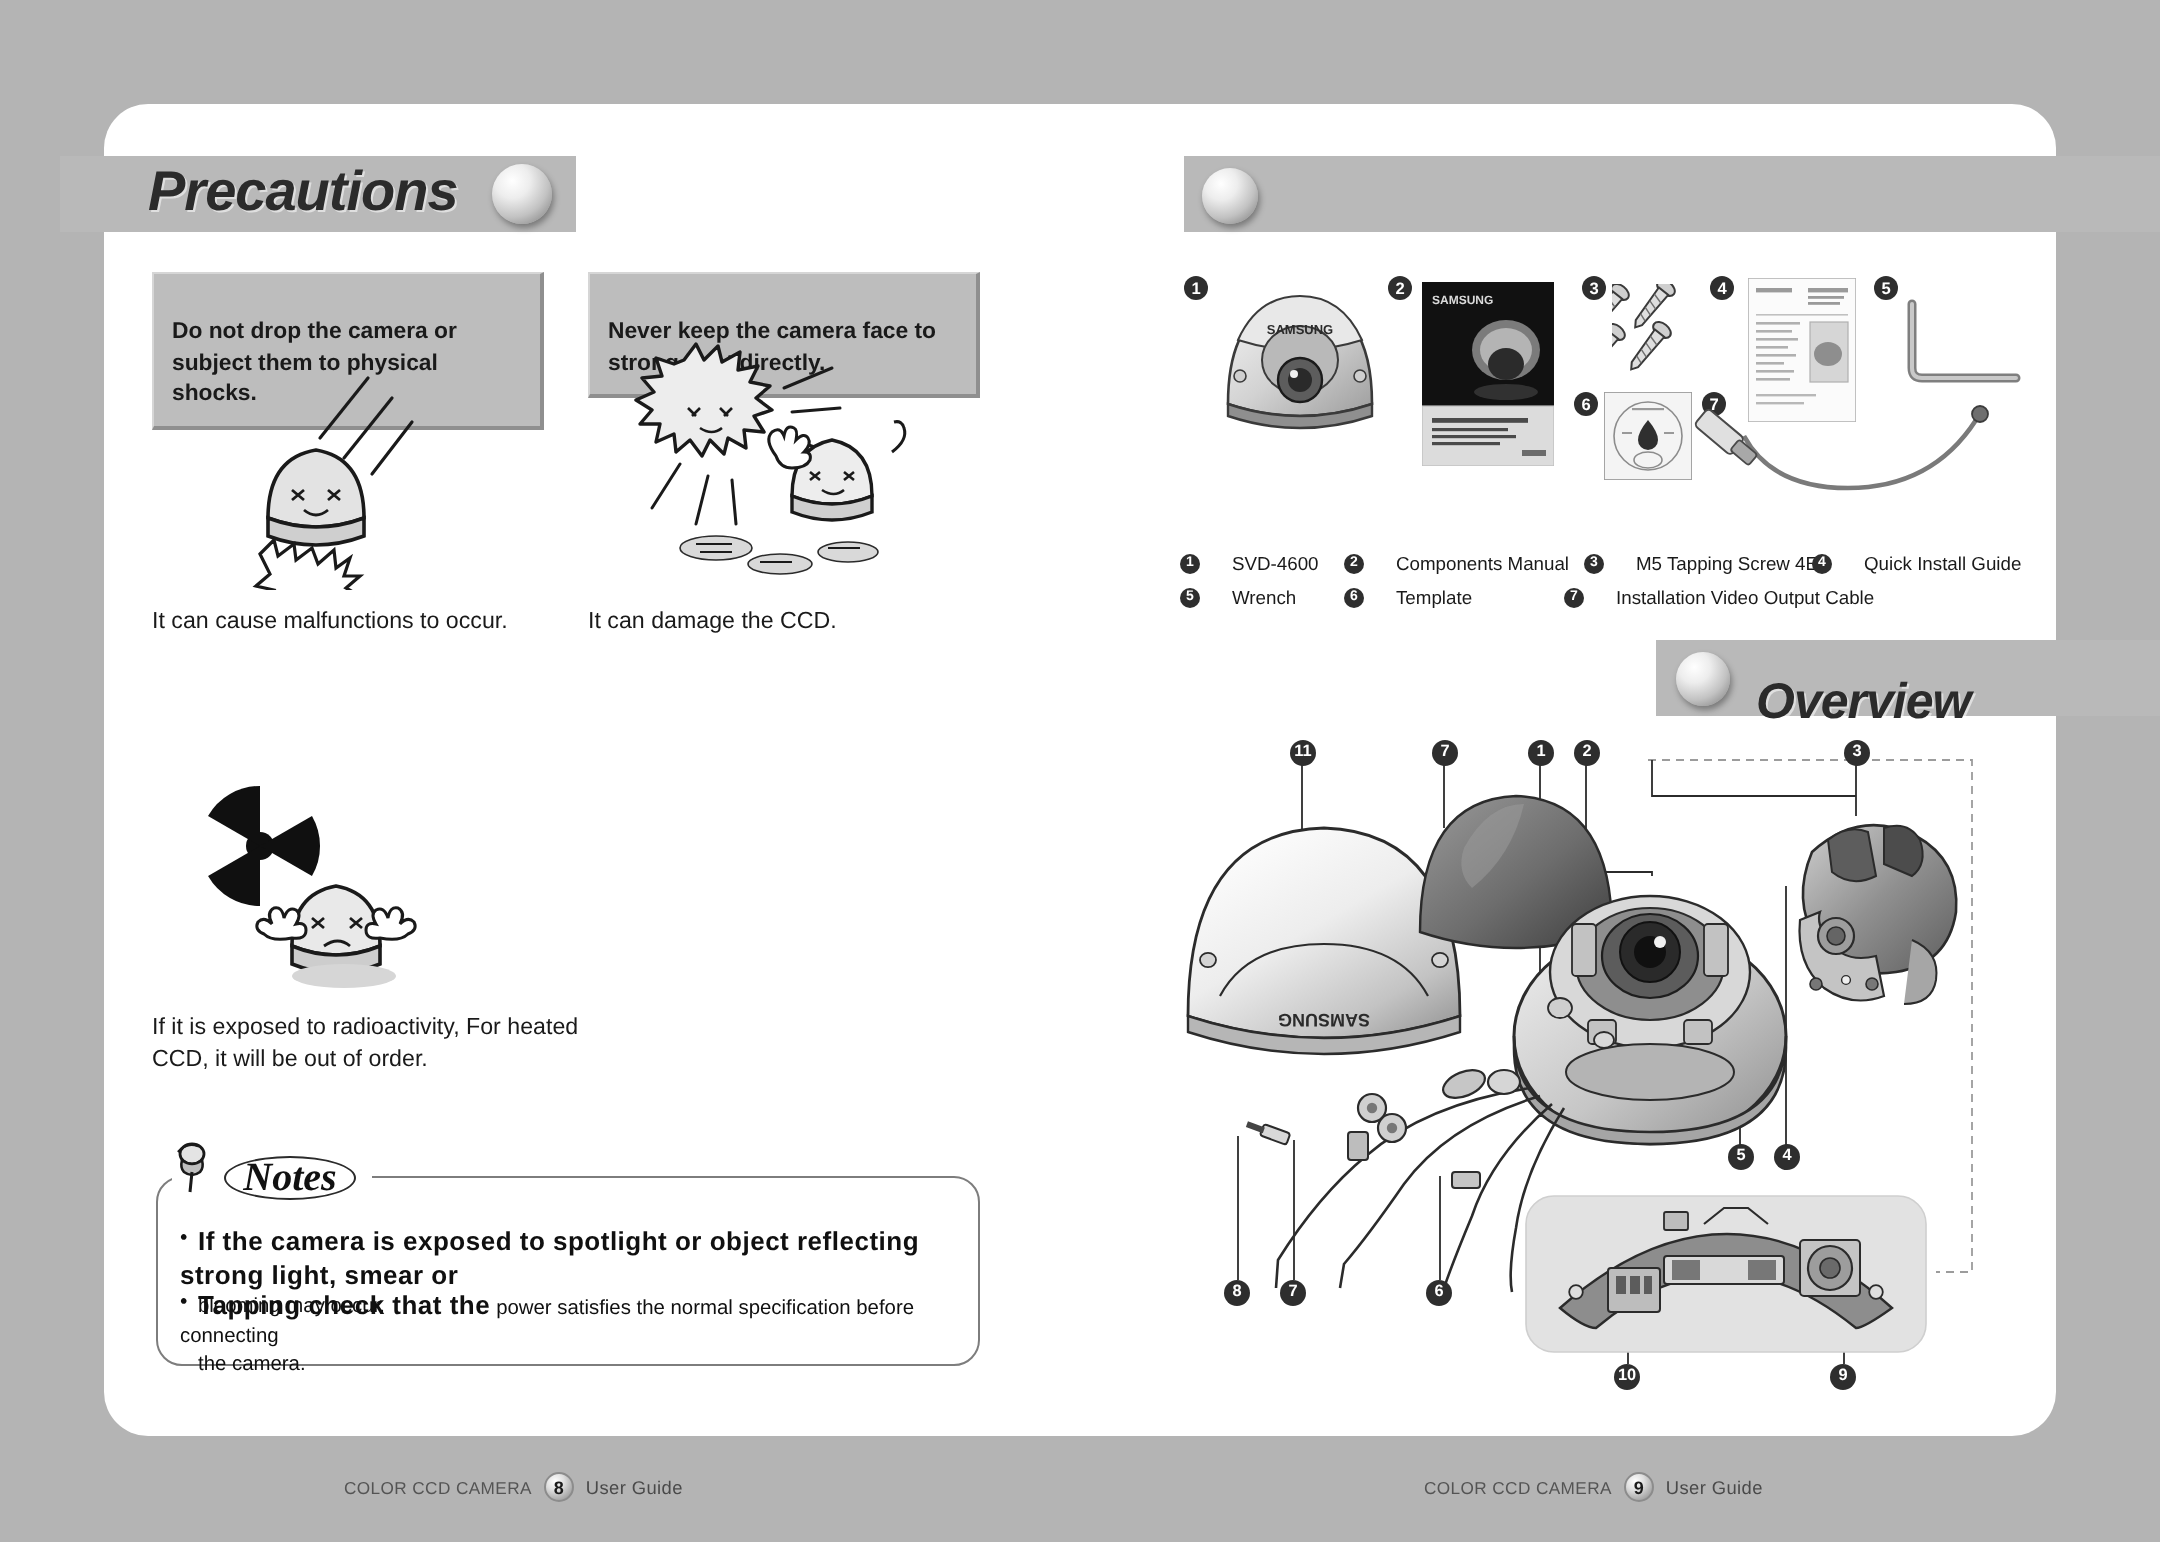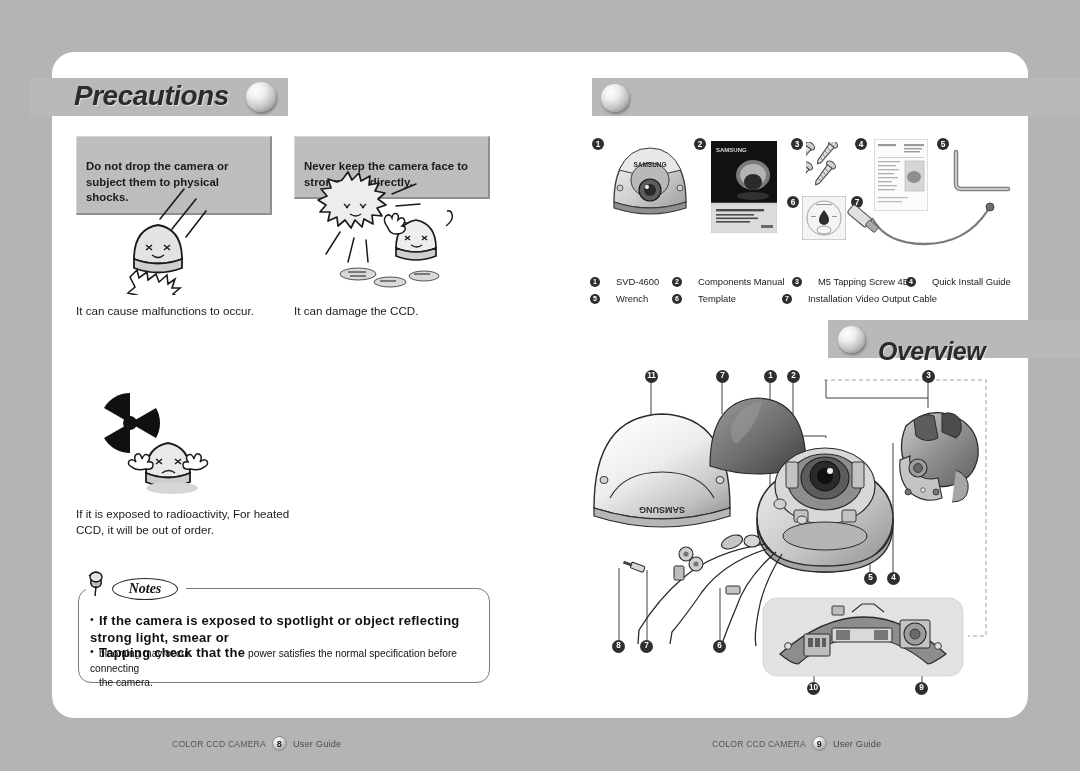--- a/index.html
+++ b/index.html
@@ -98,21 +98,21 @@
     background: #ffffff;
   }
   #notes-tab {
     position: absolute;
     left: 112px; top: 578px;
     width: 66px; height: 22px;
     border: 1.3px solid #2b2b2b;
     border-radius: 50%;
     background: #ffffff;
     display: flex; align-items: center; justify-content: center;
-    font-style: italic; font-weight: bold; font-size: 14px;
+    font-style: italic; font-weight: bold; font-size: 20px;
     font-family: "Liberation Serif", serif;
     color: #111;
   }
   #notes-pin { position: absolute; left: 86px; top: 570px; }
   #notes-mask {
     position: absolute; left: 86px; top: 586px; width: 100px; height: 5px;
     background: #ffffff;
   }
   .note-line {
     position: absolute;

